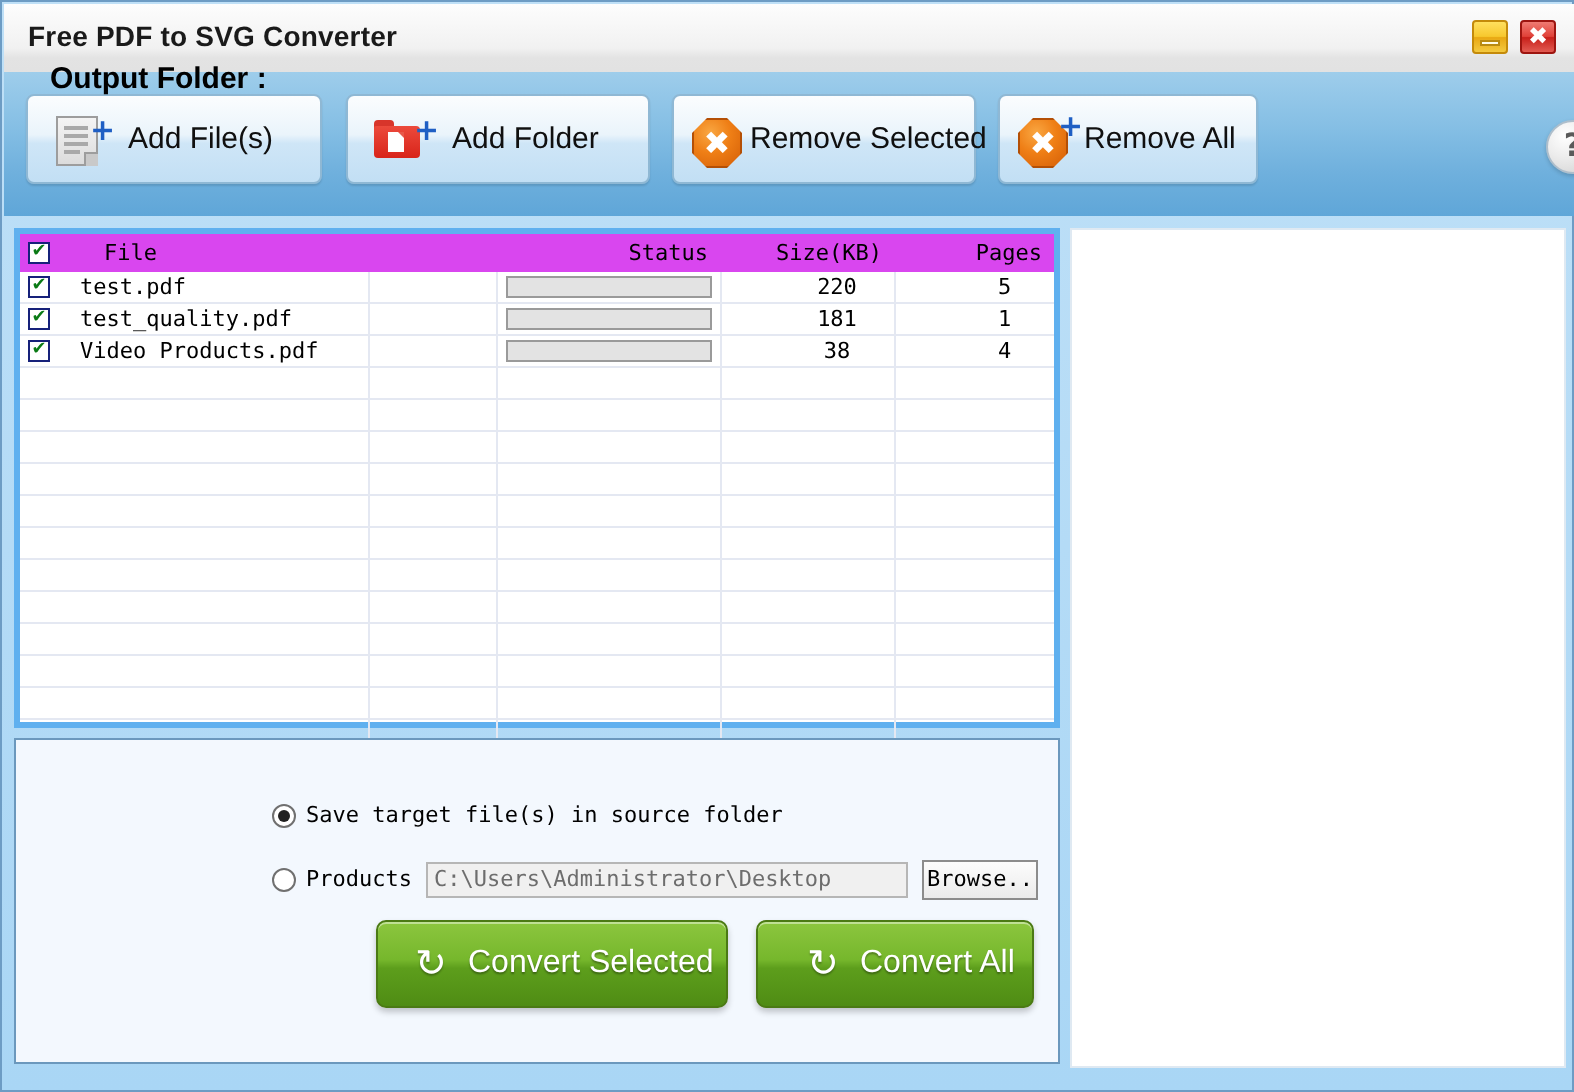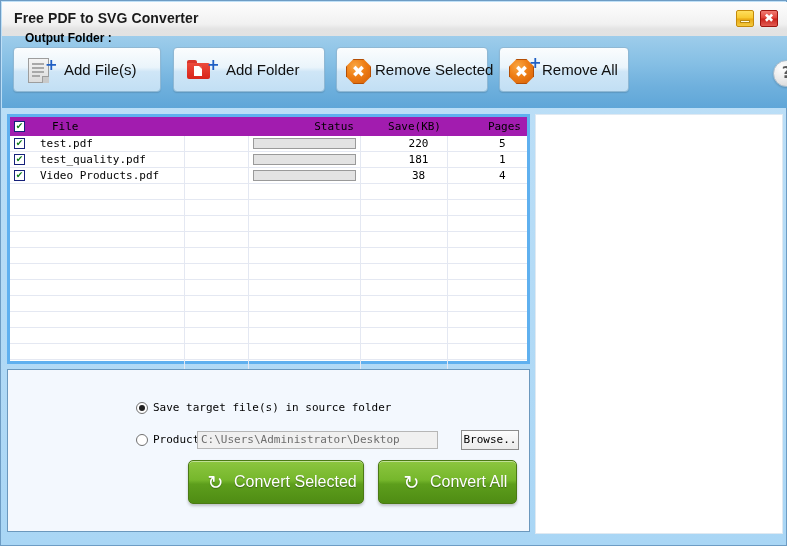--- a/index.html
+++ b/index.html
@@ -182,21 +182,21 @@
   .tbl {
     width: 100%;
     border-collapse: collapse;
     table-layout: fixed;
     font-family: "DejaVu Sans Mono", monospace;
     font-size: 11px;
     color: #000;
   }
   .tbl th {
     height: 19px;
-    background: #a21caf;
+    background: #d946ef;
     font-weight: normal;
     font-size: 11px;
     color: #000;
     padding: 0 6px;
     border: none;
     font-family: "DejaVu Sans Mono", monospace;
   }
   .tbl th.c-check { width: 24px; padding: 0 0 0 4px; text-align: left; }
   .tbl th.c-file  { text-align: left; padding-left: 14px; }
   .tbl th.c-blank { width: 52px; }
@@ -261,21 +261,21 @@
     left: 6px; top: 368px;
     width: 523px;
     height: 163px;
     box-sizing: border-box;
     background: #f3f8fe;
     border: 1px solid #6b98bd;
   }
   .out-label {
     position: absolute;
     left: 24px; top: 30px;
-    font-size: 12px;
+    font-size: 15px;
     font-weight: bold;
     color: #000;
     white-space: nowrap;
   }
   .radio {
     position: absolute;
     width: 12px; height: 12px;
     box-sizing: border-box;
     border-radius: 50%;
     background: #fff;
@@ -292,21 +292,21 @@
   }
   .opt-text {
     position: absolute;
     font-family: "DejaVu Sans Mono", monospace;
     font-size: 11px;
     color: #000;
     white-space: nowrap;
   }
   .path-input {
     position: absolute;
-    left: 196px; top: 430px;
+    left: 212px; top: 430px;
     width: 241px;
     height: 18px;
     box-sizing: border-box;
     background: #f0f0f0;
     border: 1px solid #b6b6b6;
     font-family: "DejaVu Sans Mono", monospace;
     font-size: 11px;
     color: #6d6d6d;
     padding: 0 3px;
     line-height: 16px;
@@ -449,21 +449,21 @@
   <div class="listpanel">
     <table class="tbl">
       <thead>
         <tr>
           <th class="c-check">
             <span class="cbx"></span>
           </th>
           <th class="c-file">File</th>
           <th class="c-blank"></th>
           <th class="c-status">Status</th>
-          <th class="c-size">Save(KB)</th>
+          <th class="c-size">Size(KB)</th>
           <th class="c-pages">Pages</th>
         </tr>
       </thead>
       <tbody id="tbody">
           <tr>
             <td class="c-check"><span class="cbx"></span></td>
             <td class="c-file">test.pdf</td>
             <td></td>
             <td class="c-status">
               <div class="progbar"></div>

